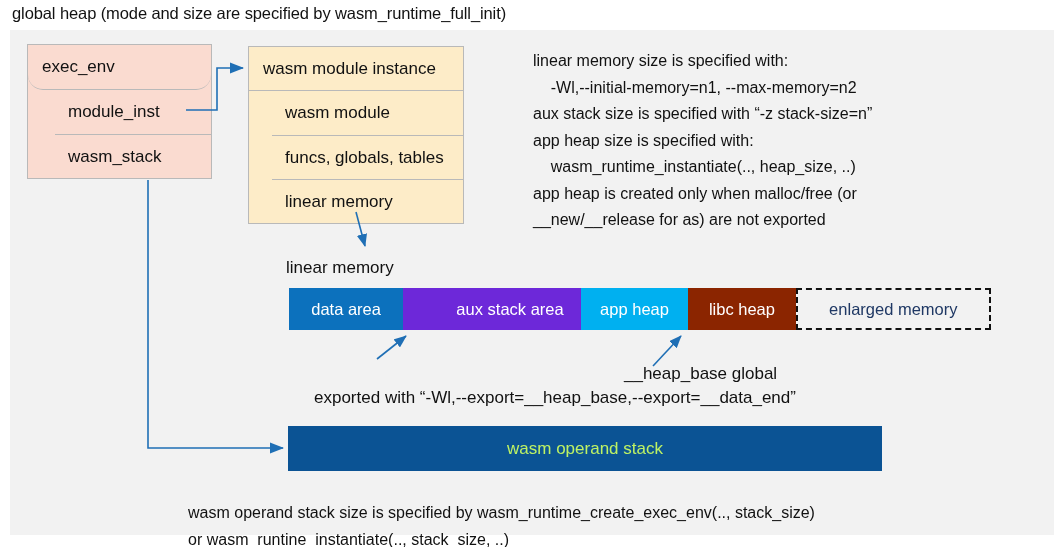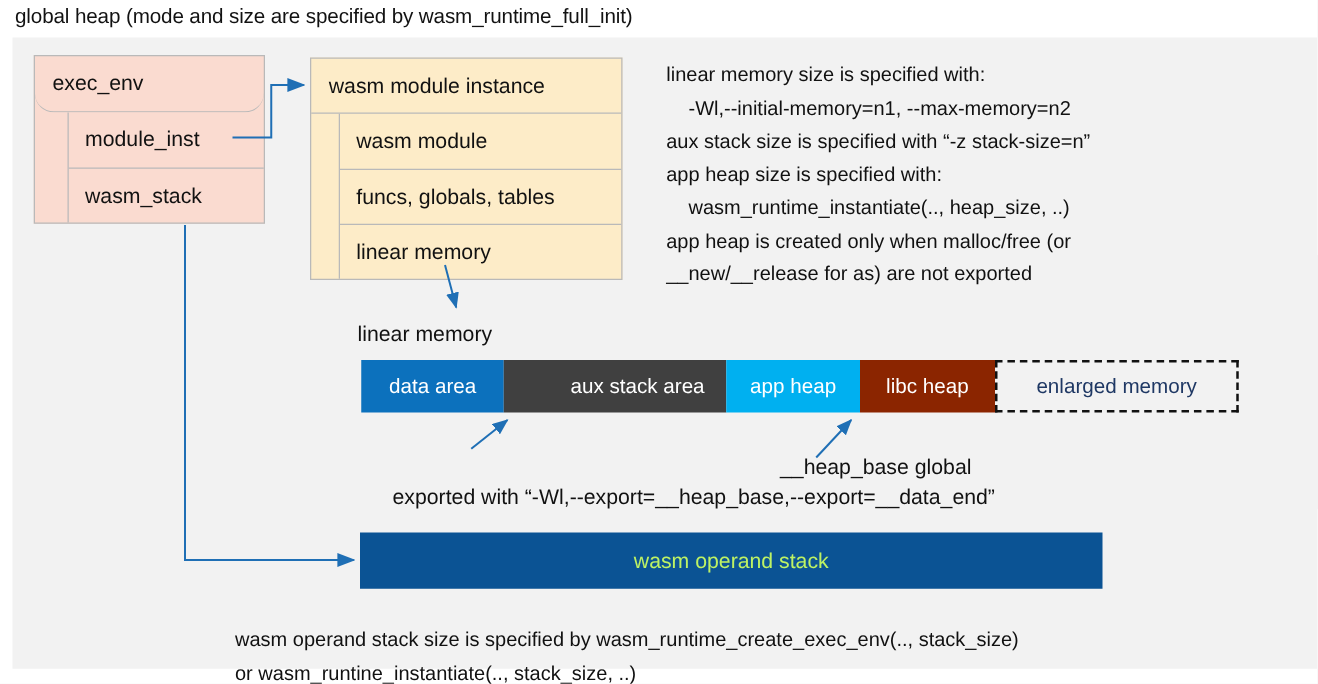--- a/index.html
+++ b/index.html
@@ -20,38 +20,38 @@
     background:#f2f2f2;
   }
 
   
   .sbox{position:absolute;box-sizing:border-box;border:1px solid #b9b9b9;}
   .srow{
     box-sizing:border-box;display:flex;align-items:center;
     font-size:17px;color:#111;
   }
   .shead{padding-left:14px;}
-  .sbody{display:flex;}
+  .sbody{display:flex;align-items:flex-end;}
   .sgutter{box-sizing:border-box;border-right:1px solid #b9b9b9;}
   .scol{flex:1;display:flex;flex-direction:column;}
   .sitem{
     box-sizing:border-box;display:flex;align-items:center;padding-left:13px;
     font-size:17px;color:#111;
   }
 
   
   #exec-env{left:27px;top:44px;width:185px;height:135px;background:#fadbd0;}
   #exec-env .shead{height:45px;border-bottom:1px solid #b9b9b9;border-radius:15px;}
   #exec-env .sbody{height:88px;}
   #exec-env .sgutter{width:27px;}
   #exec-env .sitem{height:44px;}
   #exec-env .sitem+.sitem{border-top:1px solid #b9b9b9;}
 
   
-  #wmi{left:248px;top:46px;width:250px;height:178px;background:#fdecc8;}
+  #wmi{left:248px;top:46px;width:216px;height:178px;background:#fdecc8;}
   #wmi .shead{height:44px;border-bottom:1px solid #b9b9b9;}
   #wmi .sbody{height:132px;}
   #wmi .sgutter{width:23px;}
   #wmi .sitem{height:44px;}
   #wmi .sitem+.sitem{border-top:1px solid #b9b9b9;}
 
   
   .note{
     position:absolute;font-size:16px;line-height:26.5px;color:#111;
     white-space:pre;
@@ -123,21 +123,21 @@
     -Wl,--initial-memory=n1, --max-memory=n2
 aux stack size is specified with “-z stack-size=n”
 app heap size is specified with:
     wasm_runtime_instantiate(.., heap_size, ..)
 app heap is created only when malloc/free (or
 __new/__release for as) are not exported</div>
 
   <div id="lm-label">linear memory</div>
   <div id="membar">
       <div class="seg" style="width: 117px; background: rgb(12, 113, 189);">data area</div>
-      <div class="seg" style="width: 181px; background: #404040; padding-left: 36px;">aux stack area</div>
+      <div class="seg" style="width: 181px; background: #6d28d9; padding-left: 36px;">aux stack area</div>
       <div class="seg" style="width: 110px; background: rgb(0, 176, 240);">app heap</div>
       <div class="seg" style="width: 110px; background: rgb(139, 37, 0);">libc heap</div>
       <div class="seg dashed" style="width: 200px;">enlarged memory</div>
     </div>
 
   <div id="lbl-heap-base">__heap_base global</div>
   <div id="lbl-exported">exported with “-Wl,--export=__heap_base,--export=__data_end”</div>
 
   <div id="opstack" style="background: rgb(11, 83, 148);">wasm operand stack</div>
   <div class="note" id="note-bottom">wasm operand stack size is specified by wasm_runtime_create_exec_env(.., stack_size)

